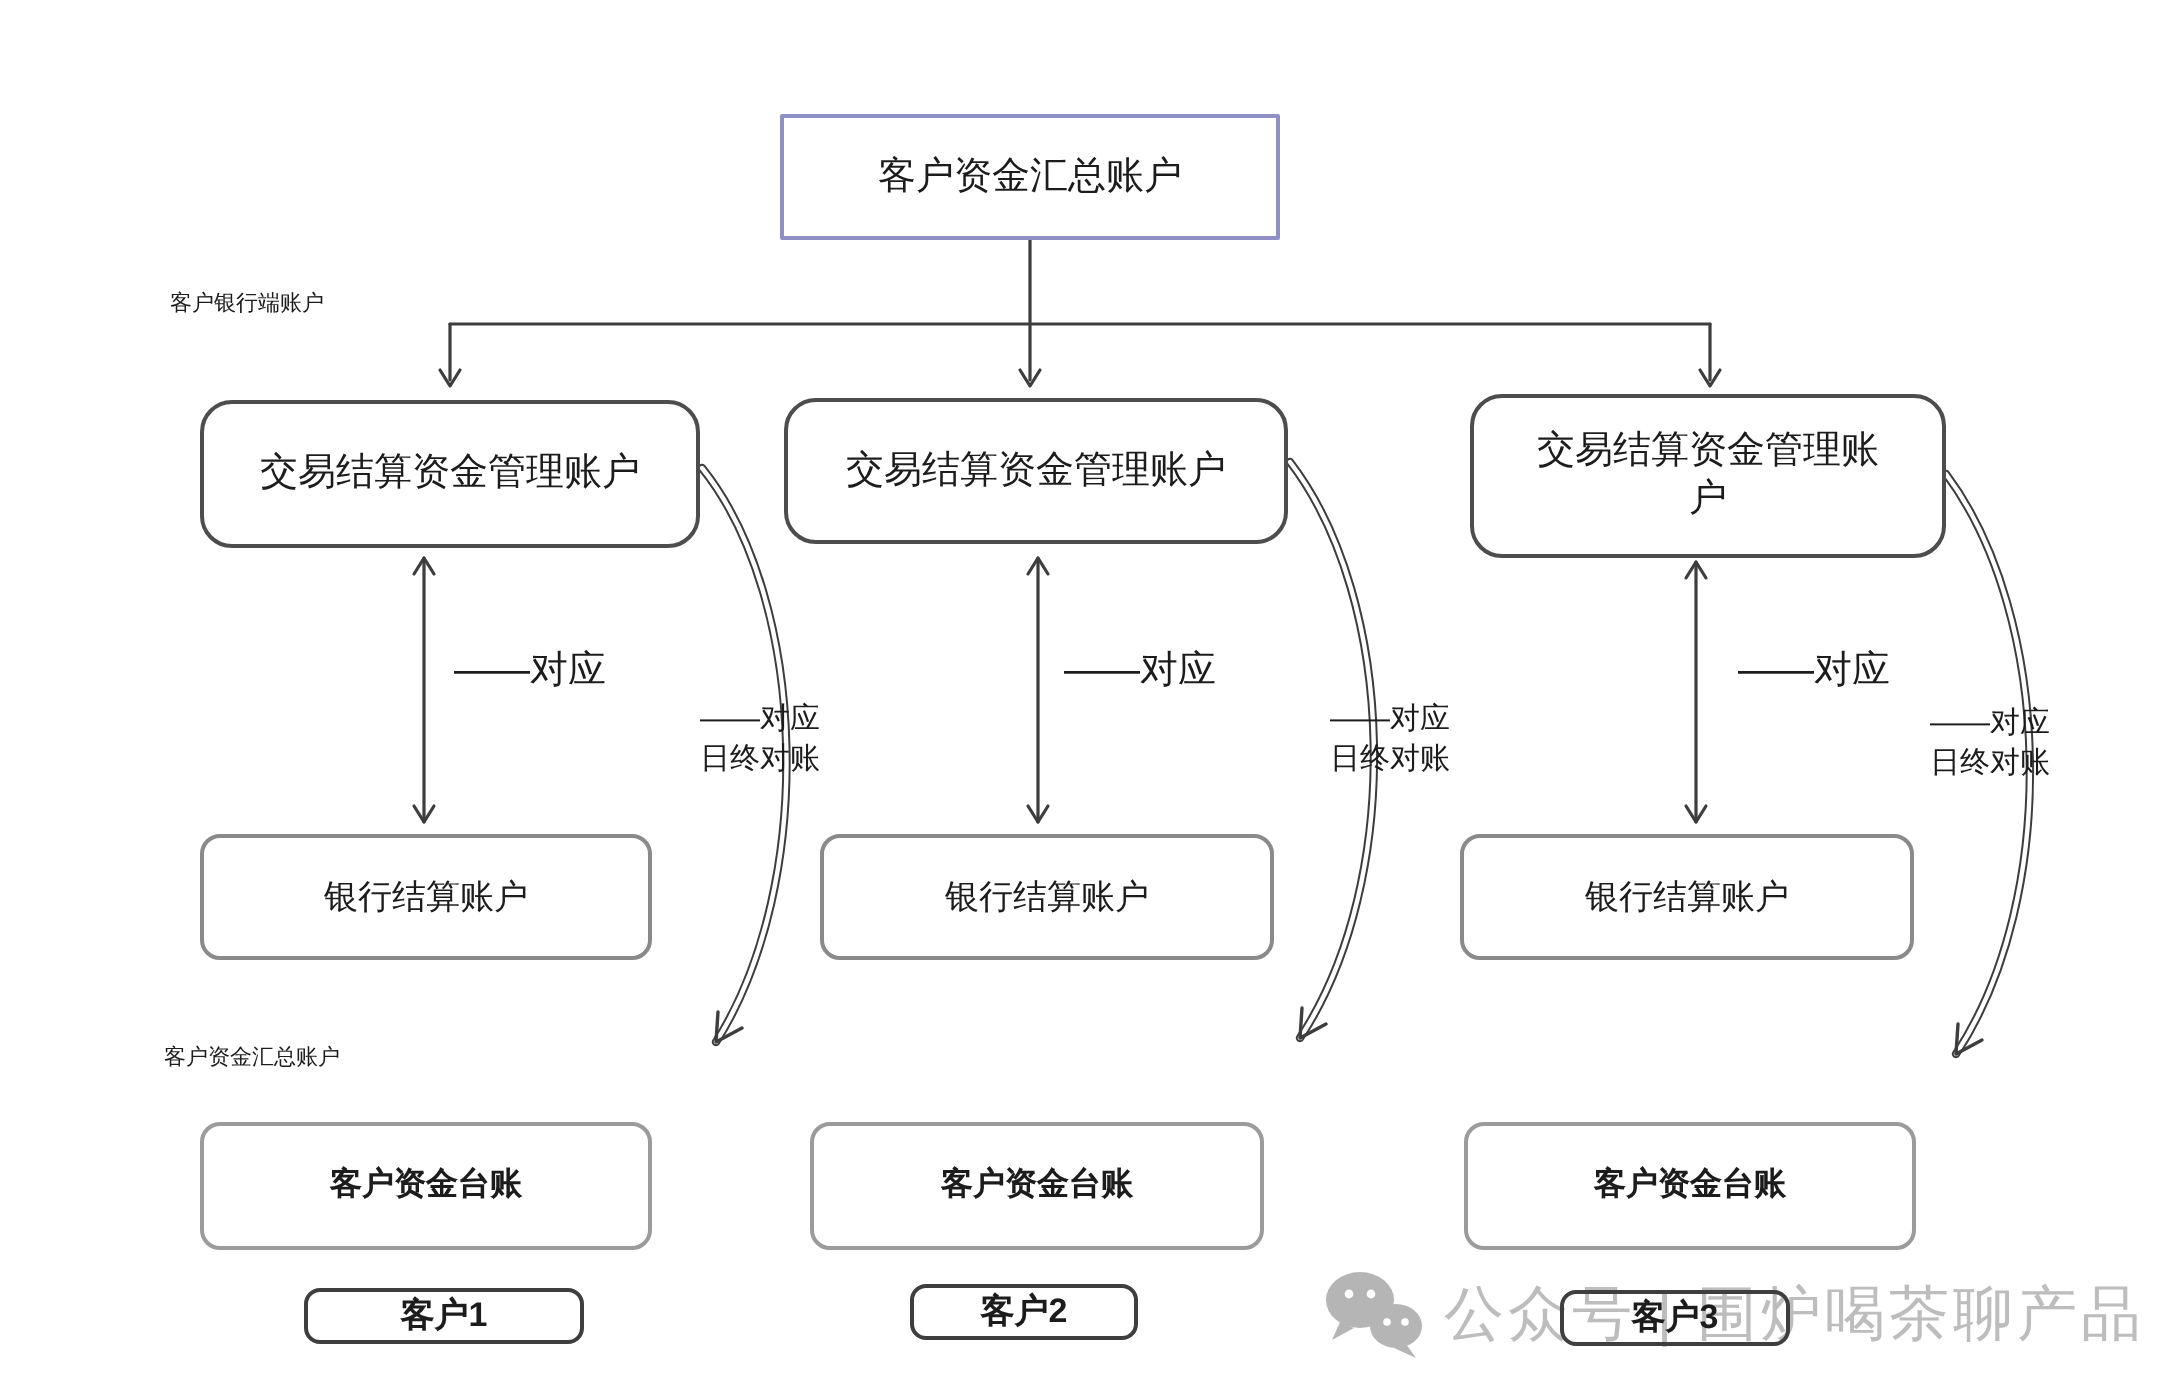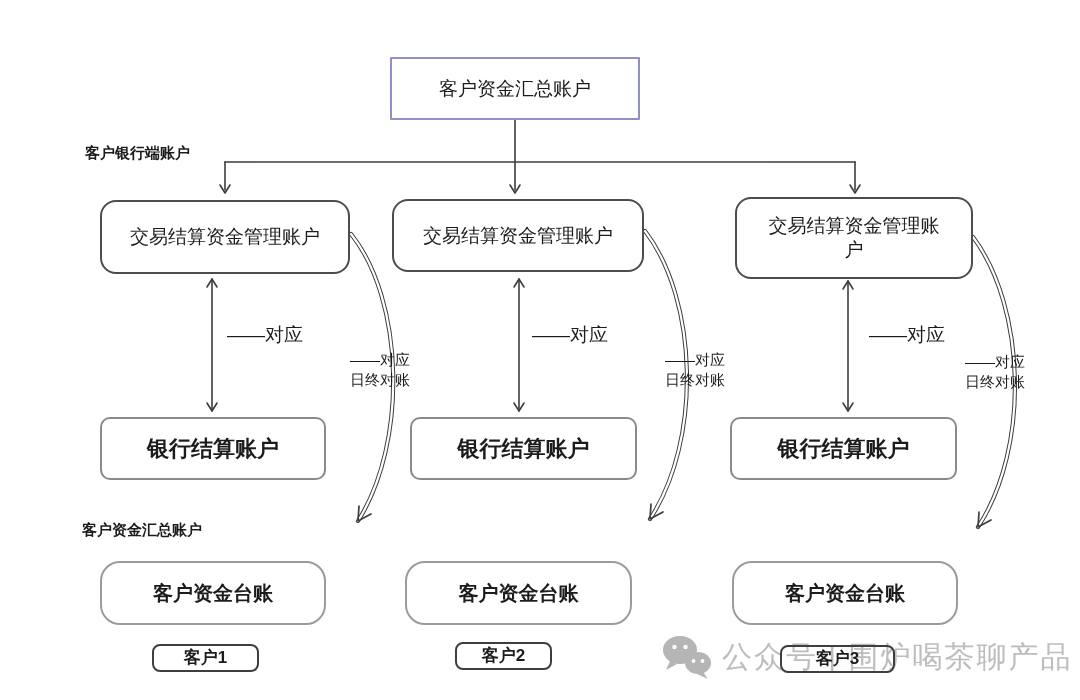--- a/index.html
+++ b/index.html
@@ -8,27 +8,27 @@
     font-family:"Liberation Sans","DejaVu Sans",sans-serif;color:#1c1c1c;
   }
   .layer{position:absolute;left:0;top:0;width:1080px;height:700px;}
   svg.layer{pointer-events:none;}
   .box{
     position:absolute;display:flex;align-items:center;justify-content:center;
     text-align:center;background:#ffffff;box-sizing:border-box;z-index:2;line-height:1.25;
   }
   .title-box{border:2px solid #8f90c5;border-radius:1px;font-size:19px;}
   .mgmt-box{border:2px solid #4d4d4d;border-radius:16px;font-size:19px;}
-  .settle-box{border:2px solid #8a8a8a;border-radius:10px;font-size:22px;font-weight:bold;}
-  .ledger-box{border:2px solid #9b9b9b;border-radius:20px;font-size:20px;font-weight:bold;}
+  .settle-box{border:2px solid #8a8a8a;border-radius:10px;font-size:17px;}
+  .ledger-box{border:2px solid #9b9b9b;border-radius:10px;font-size:16px;font-weight:bold;}
   .customer-box{
     border:2px solid #3e3e3e;border-radius:8px;font-size:17px;font-weight:bold;
     background:transparent;z-index:4;
   }
-  .section-label{position:absolute;font-size:15px;font-weight:bold;z-index:2;}
+  .section-label{position:absolute;font-size:11px;font-weight:normal;z-index:2;}
   .mapping-label{position:absolute;font-size:19px;z-index:2;white-space:nowrap;}
   .recon-label{
     position:absolute;font-size:15px;line-height:20px;text-align:center;z-index:2;white-space:nowrap;
   }
   .watermark{
     position:absolute;left:660px;top:634px;display:flex;align-items:center;z-index:0;
   }
   .watermark-text{
     font-size:30px;color:#bdbdbd;letter-spacing:2px;margin-left:8px;white-space:nowrap;
   }
@@ -97,31 +97,31 @@
   <div class="section-label" style="left:82px;top:521px;">客户资金汇总账户</div>
 
   <div class="box mgmt-box" style="left:100px;top:200px;width:250px;height:74px;">交易结算资金管理账户</div>
   <div class="mapping-label" style="left:227px;top:322px;">——对应</div>
   <div class="recon-label" style="left:330px;top:350px;width:100px;">
     <div>——对应</div>
     <div>日终对账</div>
   </div>
   <div class="box settle-box" style="left:100px;top:417px;width:226px;height:63px;">银行结算账户</div>
   <div class="box ledger-box" style="left:100px;top:561px;width:226px;height:64px;">客户资金台账</div>
-  <div class="box customer-box" style="left:152px;top:644px;width:107px;height:28px;">客户1</div>
+  <div class="box customer-box" style="left:152px;top:644px;width:140px;height:28px;">客户1</div>
 
   <div class="box mgmt-box" style="left:392px;top:199px;width:252px;height:73px;">交易结算资金管理账户</div>
   <div class="mapping-label" style="left:532px;top:322px;">——对应</div>
   <div class="recon-label" style="left:645px;top:350px;width:100px;">
     <div>——对应</div>
     <div>日终对账</div>
   </div>
   <div class="box settle-box" style="left:410px;top:417px;width:227px;height:63px;">银行结算账户</div>
   <div class="box ledger-box" style="left:405px;top:561px;width:227px;height:64px;">客户资金台账</div>
-  <div class="box customer-box" style="left:455px;top:642px;width:97px;height:28px;">客户2</div>
+  <div class="box customer-box" style="left:455px;top:642px;width:114px;height:28px;">客户2</div>
 
   <div class="box mgmt-box" style="left:735px;top:197px;width:238px;height:82px;padding:0 28px;">交易结算资金管理账户</div>
   <div class="mapping-label" style="left:869px;top:322px;">——对应</div>
   <div class="recon-label" style="left:945px;top:352px;width:100px;">
     <div>——对应</div>
     <div>日终对账</div>
   </div>
   <div class="box settle-box" style="left:730px;top:417px;width:227px;height:63px;">银行结算账户</div>
   <div class="box ledger-box" style="left:732px;top:561px;width:226px;height:64px;">客户资金台账</div>
   <div class="box customer-box" style="left:780px;top:645px;width:115px;height:28px;">客户3</div>

